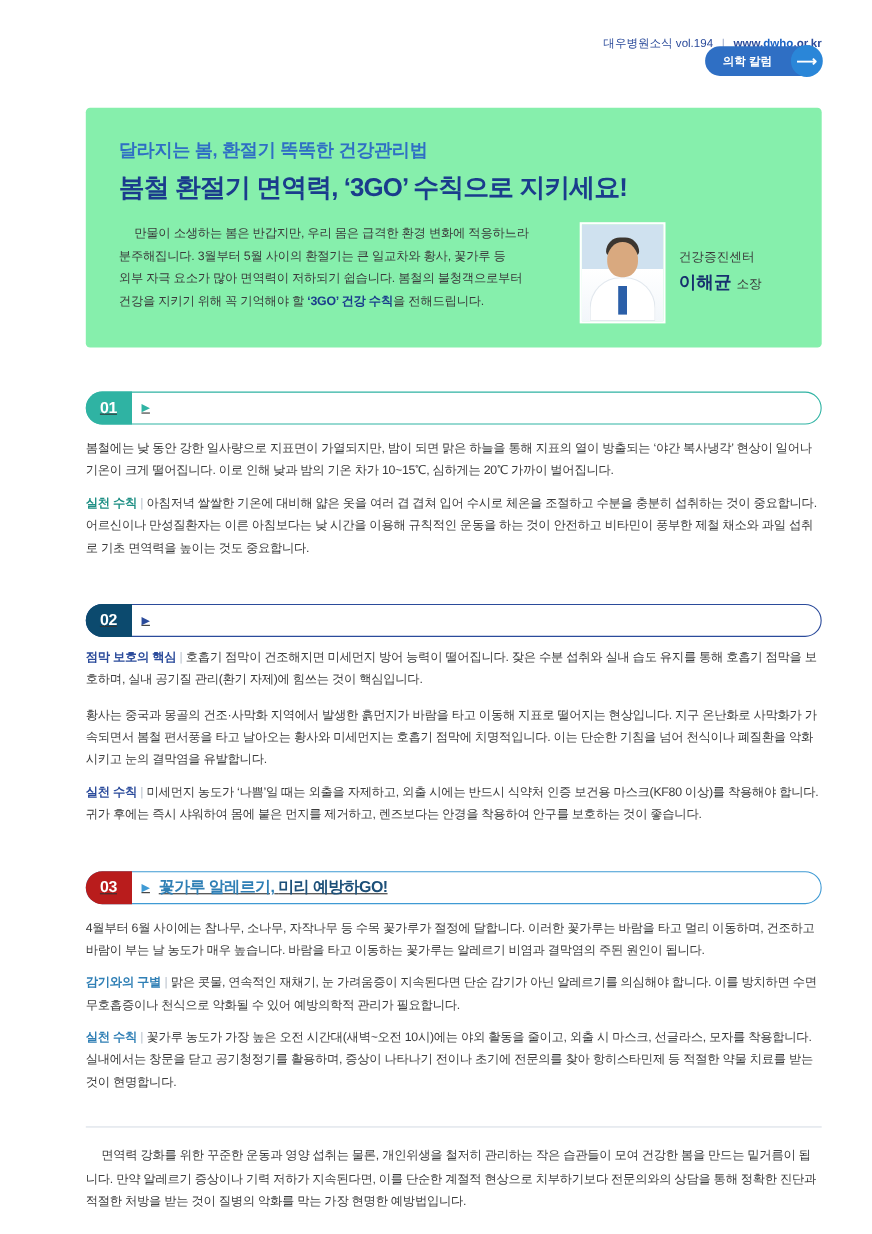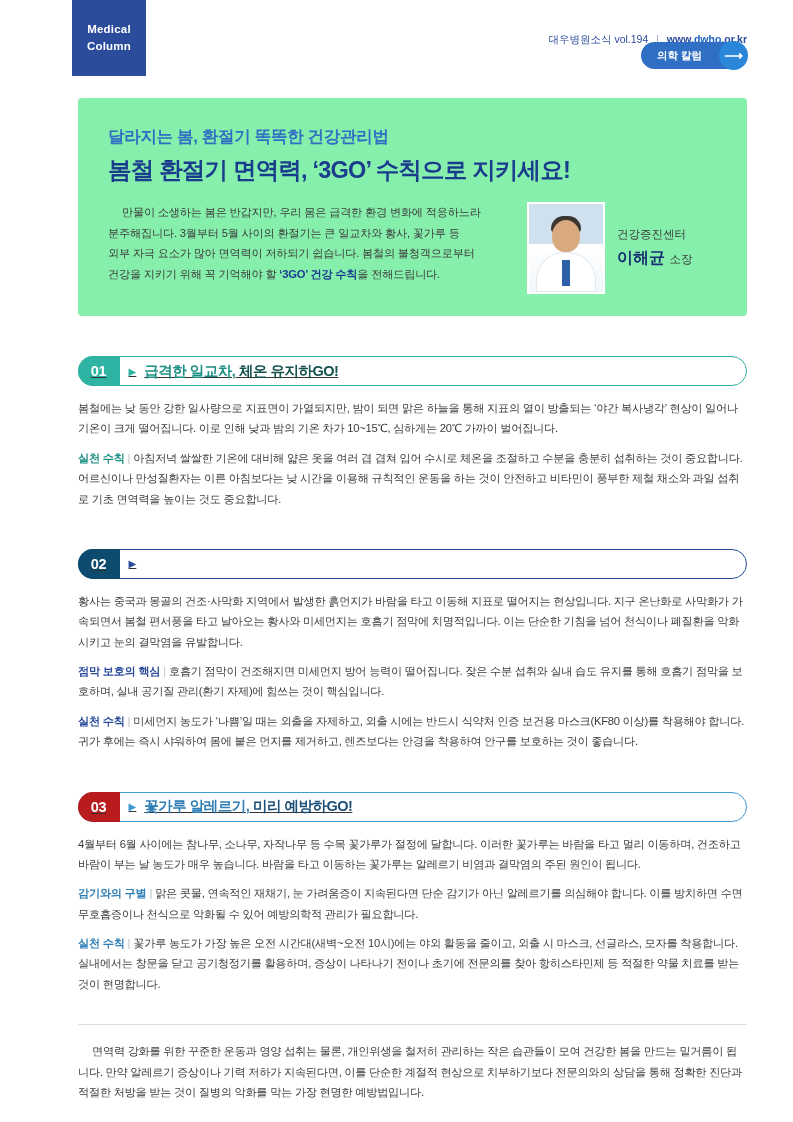--- a/index.html
+++ b/index.html
@@ -253,24 +253,20 @@
     line-height: 1.82;
     color: #3a3a3a;
     letter-spacing: -.25px;
   }
   .footnote .ind { display: inline-block; width: 14px; }
 </style>
 </head>
 <body>
 
 <div class="page-header">
-  <div class="corner-tab">
-    <span>Medical</span>
-    <span>Column</span>
-  </div>
   <div class="header-right">
     <span>대우병원소식 vol.194</span>
     <span class="sep">|</span>
     <span class="url"><span>www.</span><span class="blue">dwho</span><span>.or.kr</span></span>
   </div>
 </div>
 
 <div class="hero">
   <div class="badge">
     <span>의학 칼럼</span>
@@ -300,33 +296,32 @@
         <div class="doc-name"><span>이해균</span> <span class="pos">소장</span></div>
       </div>
     </div>
   </div>
 </div>
 
 <div class="section s1">
   <div class="sec-head">
     <div class="sec-num">01</div>
     <span class="sec-caret">▶</span>
-    <span class="sec-title"><span class="light">급격한 일교차,</span> <span class="dark">체온 유지하GO!</span></span>
   </div>
   <p class="para">봄철에는 낮 동안 강한 일사량으로 지표면이 가열되지만, 밤이 되면 맑은 하늘을 통해 지표의 열이 방출되는 ‘야간 복사냉각’ 현상이 일어나 기온이 크게 떨어집니다. 이로 인해 낮과 밤의 기온 차가 10~15℃, 심하게는 20℃ 가까이 벌어집니다.</p>
   <p class="para tight"><span class="lead-g">실천 수칙</span><span class="bar">|</span><span>아침저녁 쌀쌀한 기온에 대비해 얇은 옷을 여러 겹 겹쳐 입어 수시로 체온을 조절하고 수분을 충분히 섭취하는 것이 중요합니다. 어르신이나 만성질환자는 이른 아침보다는 낮 시간을 이용해 규칙적인 운동을 하는 것이 안전하고 비타민이 풍부한 제철 채소와 과일 섭취로 기초 면역력을 높이는 것도 중요합니다.</span></p>
 </div>
 
 <div class="section s2">
   <div class="sec-head">
     <div class="sec-num">02</div>
     <span class="sec-caret">▶</span>
   </div>
+  <p class="para tight"><span class="lead-b">점막 보호의 핵심</span><span class="bar">|</span><span>호흡기 점막이 건조해지면 미세먼지 방어 능력이 떨어집니다. 잦은 수분 섭취와 실내 습도 유지를 통해 호흡기 점막을 보호하며, 실내 공기질 관리(환기 자제)에 힘쓰는 것이 핵심입니다.</span></p>
   <p class="para">황사는 중국과 몽골의 건조·사막화 지역에서 발생한 흙먼지가 바람을 타고 이동해 지표로 떨어지는 현상입니다. 지구 온난화로 사막화가 가속되면서 봄철 편서풍을 타고 날아오는 황사와 미세먼지는 호흡기 점막에 치명적입니다. 이는 단순한 기침을 넘어 천식이나 폐질환을 악화시키고 눈의 결막염을 유발합니다.</p>
-  <p class="para tight"><span class="lead-b">점막 보호의 핵심</span><span class="bar">|</span><span>호흡기 점막이 건조해지면 미세먼지 방어 능력이 떨어집니다. 잦은 수분 섭취와 실내 습도 유지를 통해 호흡기 점막을 보호하며, 실내 공기질 관리(환기 자제)에 힘쓰는 것이 핵심입니다.</span></p>
   <p class="para tight"><span class="lead-b">실천 수칙</span><span class="bar">|</span><span>미세먼지 농도가 ‘나쁨’일 때는 외출을 자제하고, 외출 시에는 반드시 식약처 인증 보건용 마스크(KF80 이상)를 착용해야 합니다. 귀가 후에는 즉시 샤워하여 몸에 붙은 먼지를 제거하고, 렌즈보다는 안경을 착용하여 안구를 보호하는 것이 좋습니다.</span></p>
 </div>
 
 <div class="section s3">
   <div class="sec-head">
     <div class="sec-num">03</div>
     <span class="sec-caret">▶</span>
     <span class="sec-title"><span class="light">꽃가루 알레르기,</span> <span class="dark">미리 예방하GO!</span></span>
   </div>
   <p class="para">4월부터 6월 사이에는 참나무, 소나무, 자작나무 등 수목 꽃가루가 절정에 달합니다. 이러한 꽃가루는 바람을 타고 멀리 이동하며, 건조하고 바람이 부는 날 농도가 매우 높습니다. 바람을 타고 이동하는 꽃가루는 알레르기 비염과 결막염의 주된 원인이 됩니다.</p>

